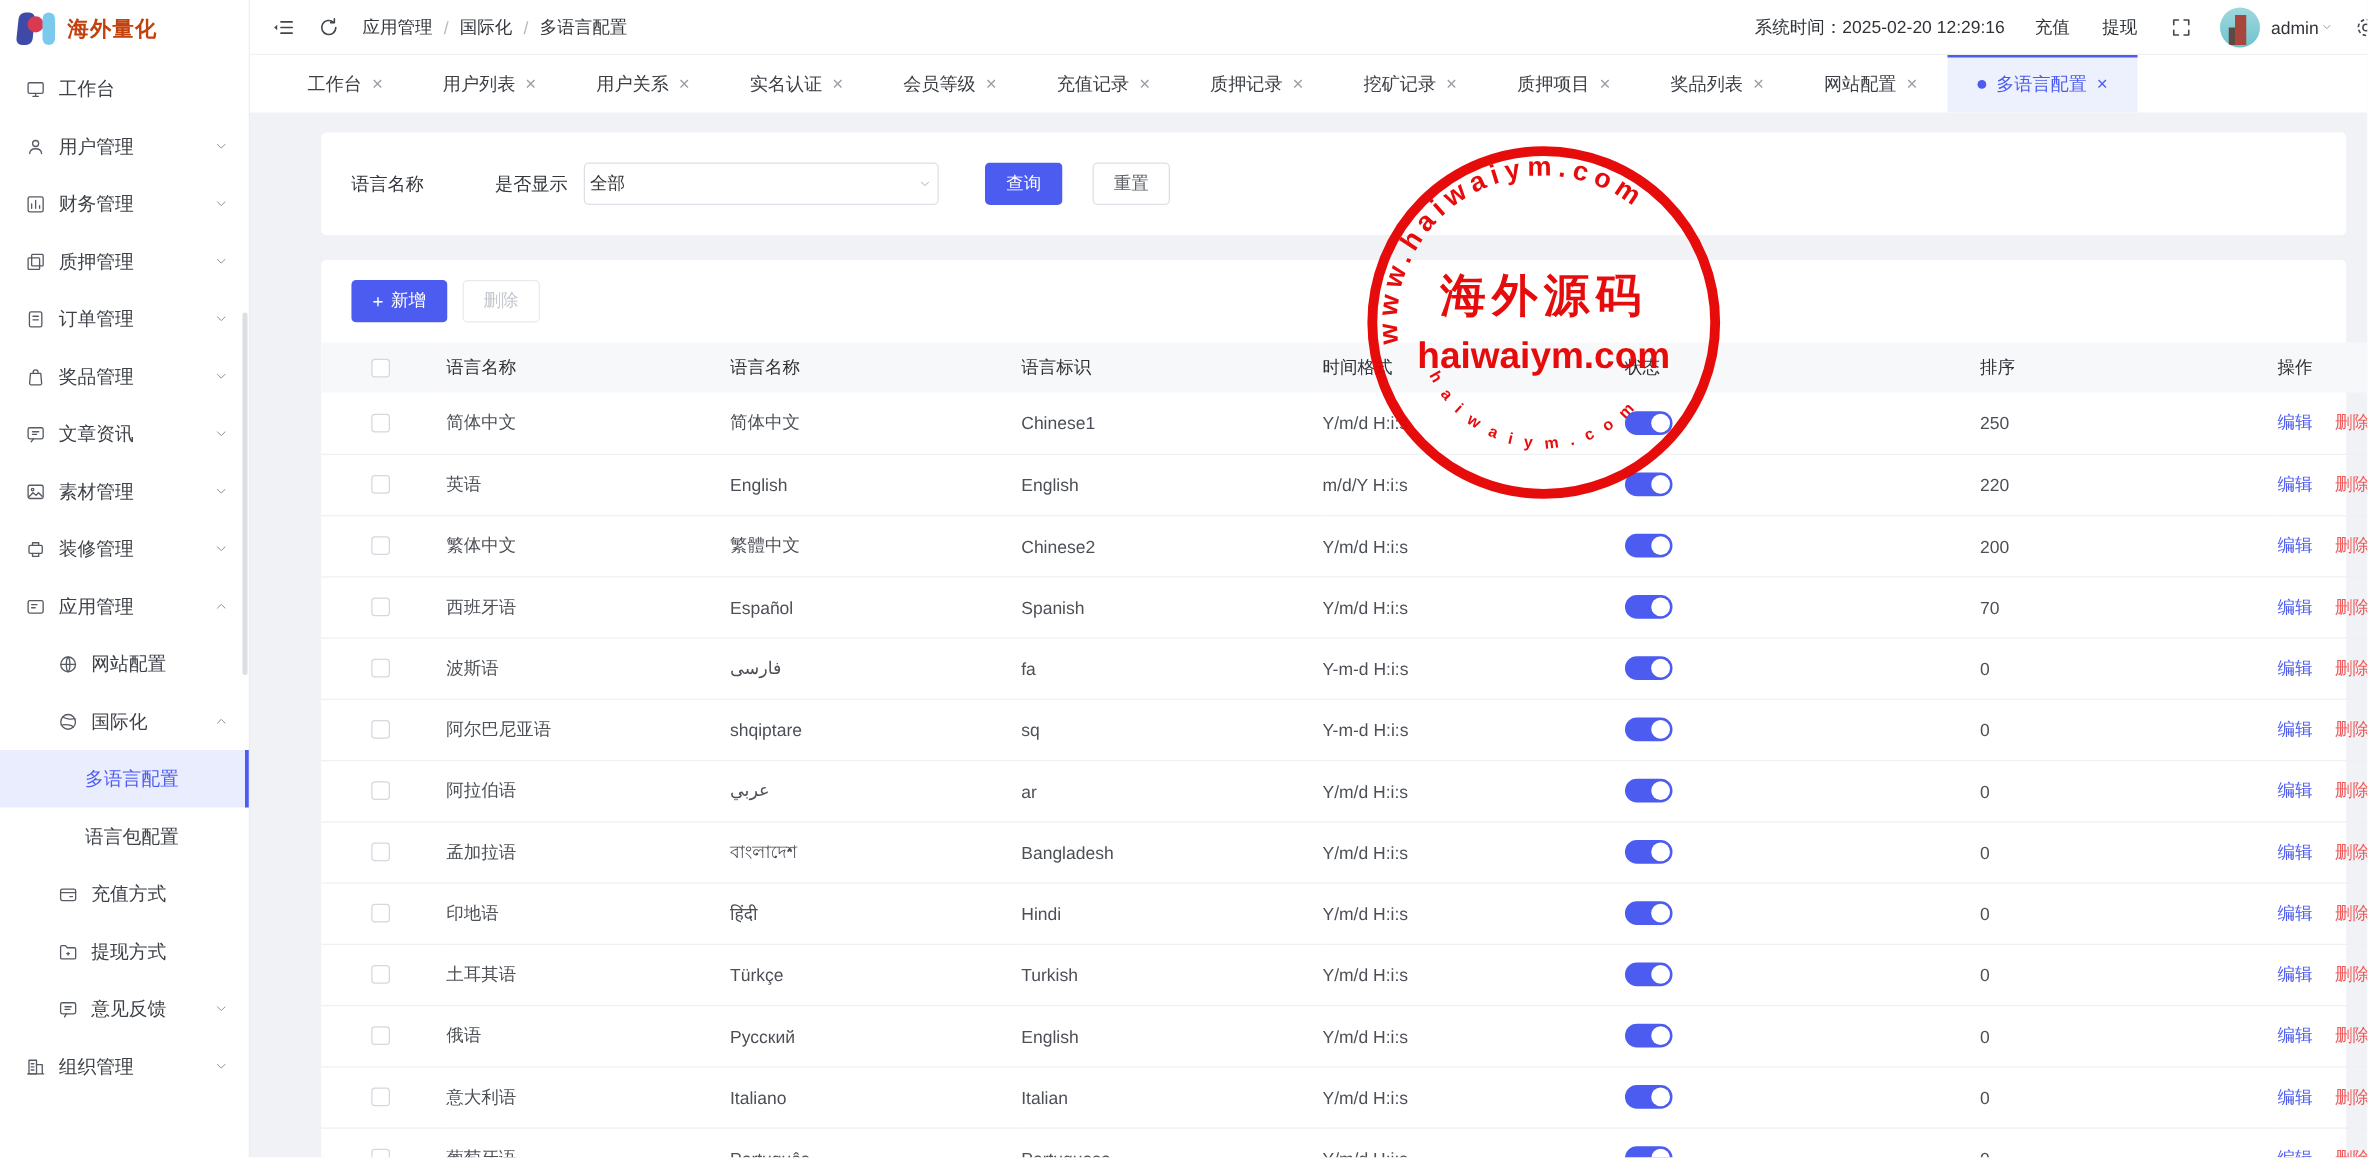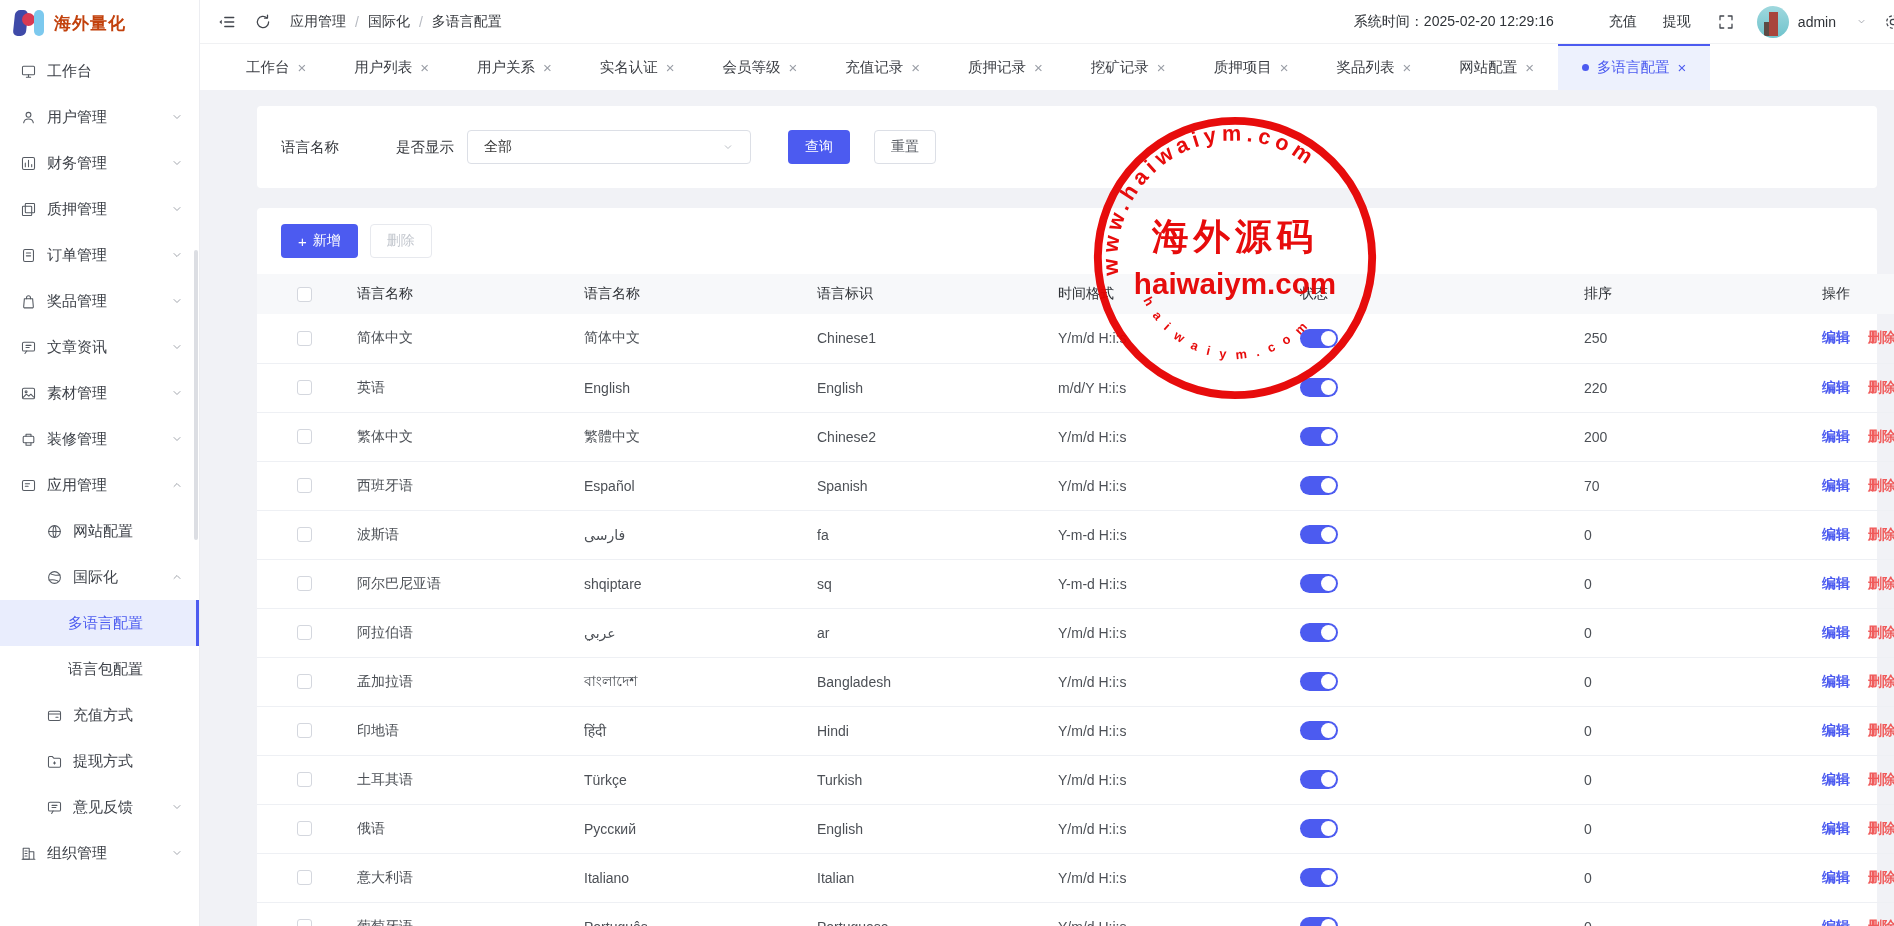--- a/index.html
+++ b/index.html
@@ -34,28 +34,28 @@
 
   
   .topbar { display:flex; align-items:center; justify-content:space-between; height:44px;
     background:#fff; border-bottom:1px solid #f0f1f3; padding:0 0 0 18px; overflow:hidden; }
   .topbar-left { display:flex; align-items:center; gap:18px; }
   .tool-ic { display:flex; width:18px; height:18px; color:#42464d; cursor:pointer; }
   .tool-ic svg { width:18px; height:18px; stroke:currentColor; fill:none; stroke-width:1.7; stroke-linecap:round; stroke-linejoin:round; }
   .breadcrumb { display:flex; align-items:center; gap:9px; font-size:14px; color:#34373c; }
   .breadcrumb .sep { color:#b6bac1; }
   .topbar-right { display:flex; align-items:center; font-size:14px; color:#2f3338; }
-  .sys-time { margin-right:55px; }
+  .sys-time { margin-right:24px; }
   .top-link { margin-right:26px; cursor:pointer; }
   .fullscreen { margin-right:22px; }
   .avatar { width:32px; height:32px; border-radius:50%; margin-right:9px; position:relative; overflow:hidden;
     background:linear-gradient(180deg,#9fd8de 0%,#6fc3cc 100%); }
   .avatar .bldg { position:absolute; left:12px; top:6px; width:9px; height:24px; background:#a8453c; }
   .avatar .bldg2 { position:absolute; left:7px; top:16px; width:6px; height:14px; background:#5d4a44; }
-  .username { display:flex; align-items:center; gap:20px; cursor:pointer;text-align:center; }
+  .username { display:flex; align-items:center; gap:1px; cursor:pointer;text-align:center; }
   .username .nchev { width:11px; height:11px; color:#8a8f98; display:flex; }
   .username .nchev svg { width:11px; height:11px; stroke:currentColor; fill:none; stroke-width:1.6; }
   .gear { width:20px; height:20px; margin:0 -9px 0 16px; color:#42464d; display:flex; }
   .gear svg { width:20px; height:20px; stroke:currentColor; fill:none; stroke-width:1.5; }
 
   
   .tabbar { display:flex; align-items:stretch; height:46px; background:#fff; padding-left:22px; }
   .tab { position:relative; display:flex; align-items:center; gap:8px; padding:0 24px;
     font-size:14.5px; color:#3b3e44; cursor:pointer; white-space:nowrap; }
   .tab .close { color:#9a9ea6; font-size:15px; }
@@ -66,42 +66,42 @@
 
   
   .content { flex:1; padding:16px 17px; overflow:hidden;margin-left:40px; }
   .card { background:#fff; border-radius:4px; }
   .filter-card { display:flex; align-items:center; padding:24px; }
   .f-label { font-size:14.5px; color:#33363b; margin-right:13px; }
   .f-input { width:286px; height:34px; border:1px solid #dcdfe6; border-radius:4px; padding:0 12px;
     font-size:14px; color:#333; outline:none; font-family:inherit; }
   .f-input::placeholder { color:#bcc1c9; }
   .gap44 { width:44px; }
-  .f-select { width:284px; height:34px; border:1px solid #dcdfe6; border-radius:4px; padding:0 16px;
+  .f-select { width:284px; height:34px; border:1px solid #dcdfe6; border-radius:4px; padding:0 4px;
     display:flex; align-items:center; justify-content:space-between; font-size:14px; color:#333; cursor:pointer; }
   .f-select .nchev { width:12px; height:12px; color:#a8adb5; display:flex; }
   .f-select .nchev svg { width:12px; height:12px; stroke:currentColor; fill:none; stroke-width:1.6; }
   .btn { height:34px; padding:0 16px; border-radius:4px; font-size:14px; display:inline-flex;
     align-items:center; justify-content:center; cursor:pointer; border:1px solid transparent; font-family:inherit; }
   .btn-primary { background:#4c5bf0; color:#fff; }
   .btn-plain { background:#fff; border-color:#dcdfe6; color:#5b5f66; }
   .btn-disabled { background:#fff; border-color:#e7e9ee; color:#c3c7ce; cursor:not-allowed; }
   .ml36 { margin-left:37px; } .ml24 { margin-left:24px; } .ml12 { margin-left:12px; }
 
   .table-card { margin-top:20px; padding-top:16px; }
   .toolbar { padding:0 24px 16px 24px; display:flex; align-items:center; }
   .plus { font-size:15px; margin-right:6px; }
 
   table { width:100%; border-collapse:collapse; table-layout:fixed; }
   th { height:40px; background:#f7f8fa; font-size:14px; font-weight:500; color:#2e3136; text-align:left; }
   td { height:49px; border-bottom:1px solid #eef0f4; font-size:14px; color:#4c5056; text-align:left; }
   .cb { width:15px; height:15px; border:1px solid #d4d7de; border-radius:3px; background:#fff; margin-left:40px; cursor:pointer; }
   .toggle { position:relative; width:38px; height:19px; border-radius:10px; background:#4c5bf0; cursor:pointer; }
   .toggle::after { content:""; position:absolute; right:2px; top:2px; width:15px; height:15px; border-radius:50%; background:#fff; }
-  .lnk { cursor:pointer; margin-right:18px; font-size:14px;font-weight:bold; }
+  .lnk { cursor:pointer; margin-right:18px; font-size:14px; }
   .lnk-edit { color:#4c5bf0; }
   .lnk-del { color:#f05a5a; }
 
   
   .stamp { position:absolute; left:1087px; top:110px; width:296px; height:296px; z-index:60;
     opacity:.95; pointer-events:none; }
 </style>
 </head>
 <body>
 

